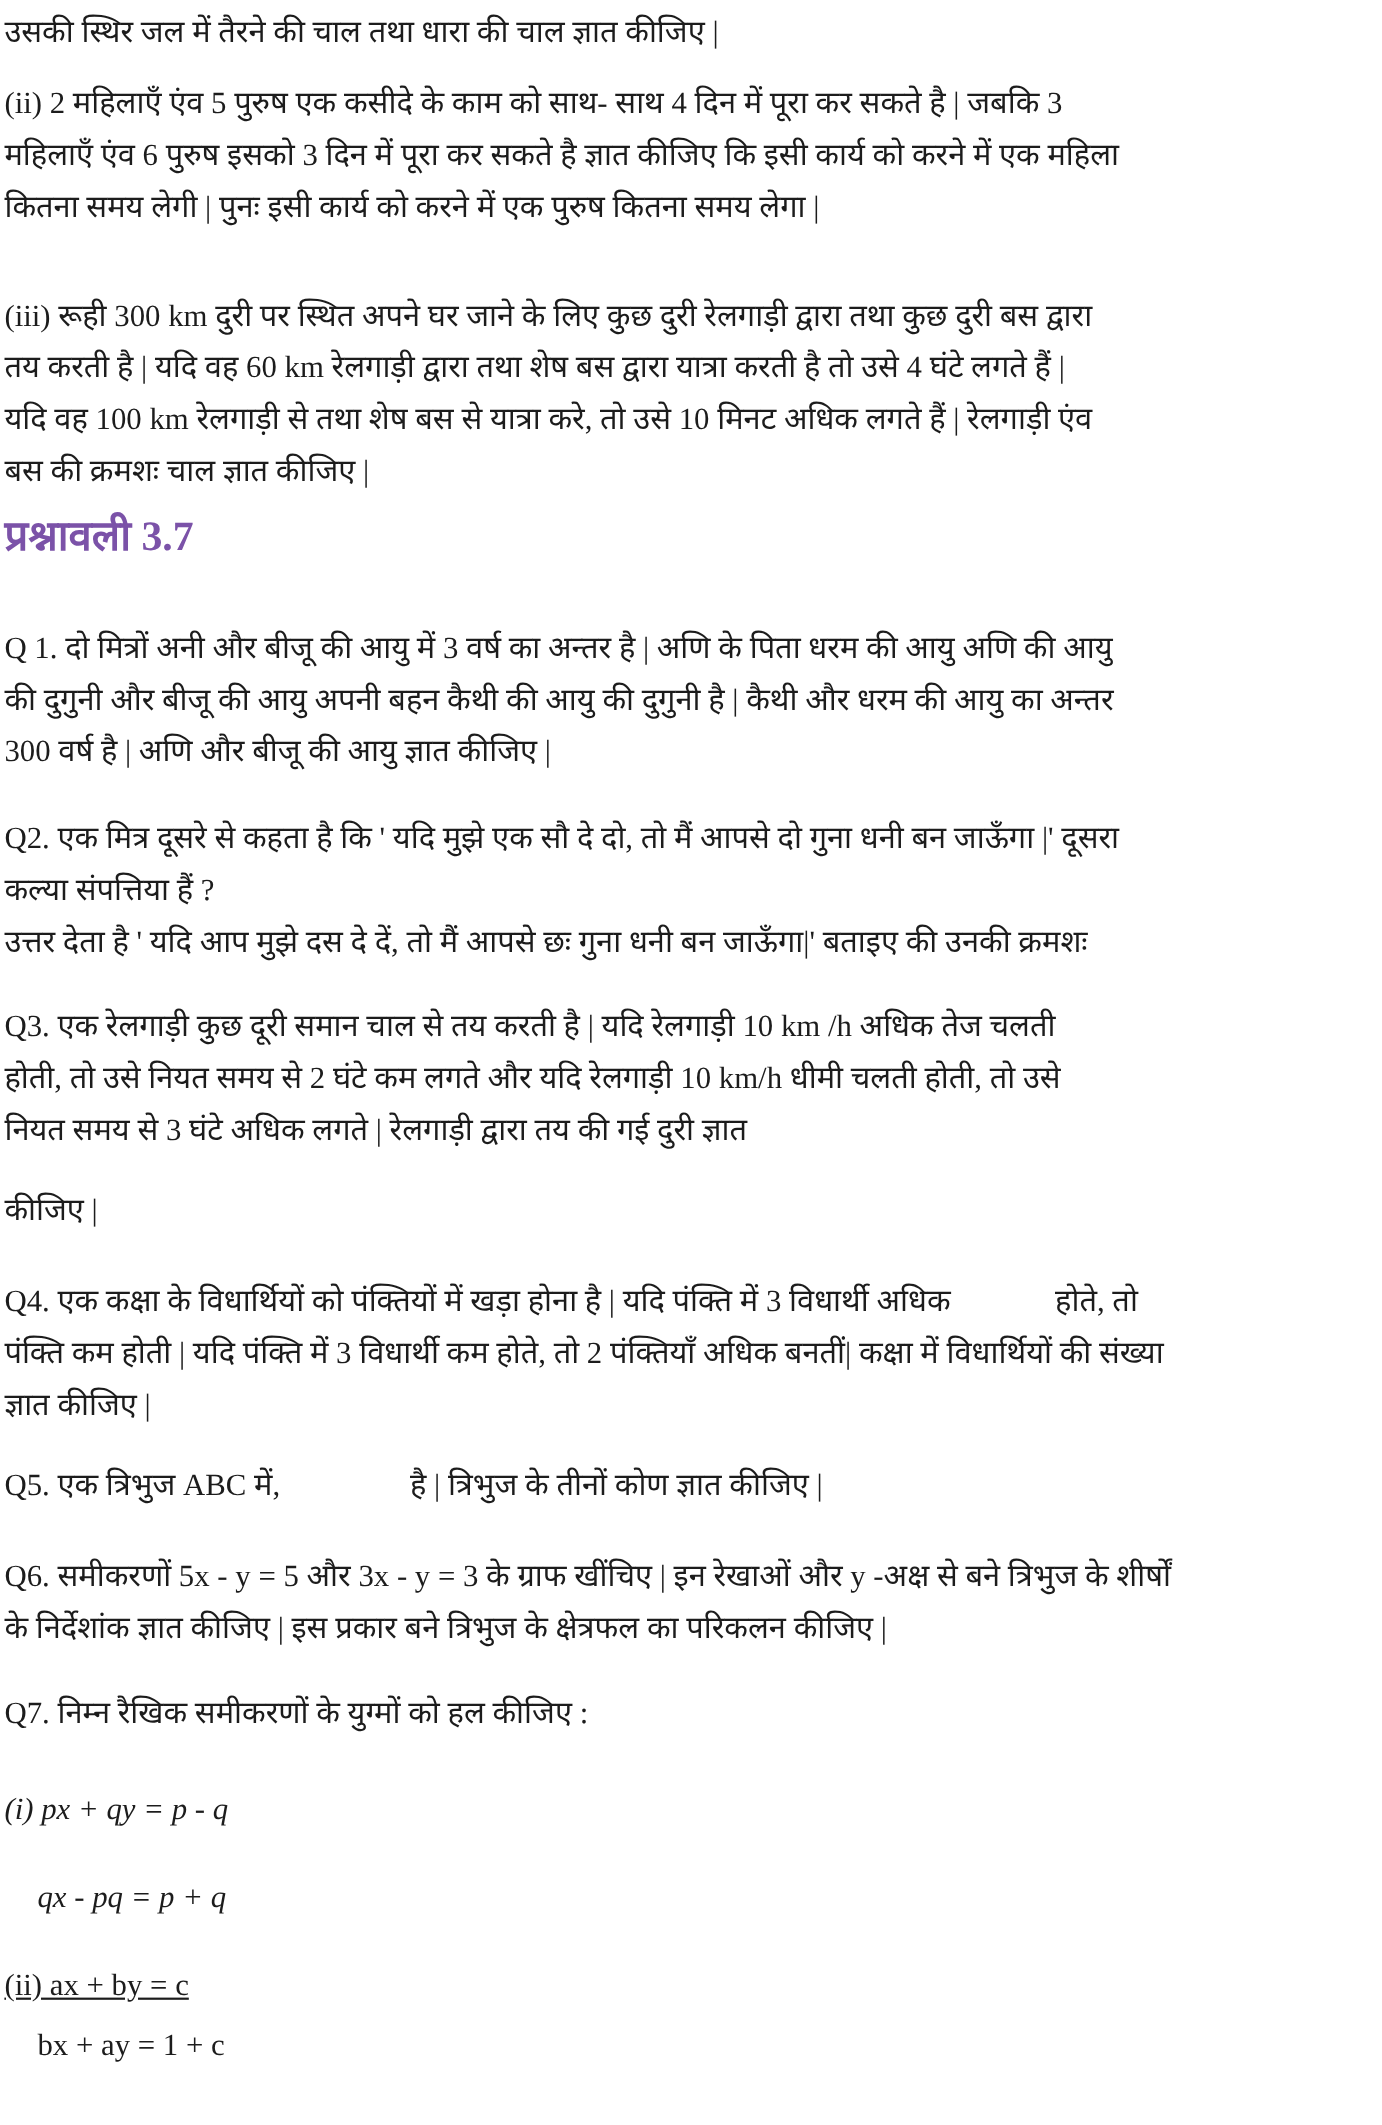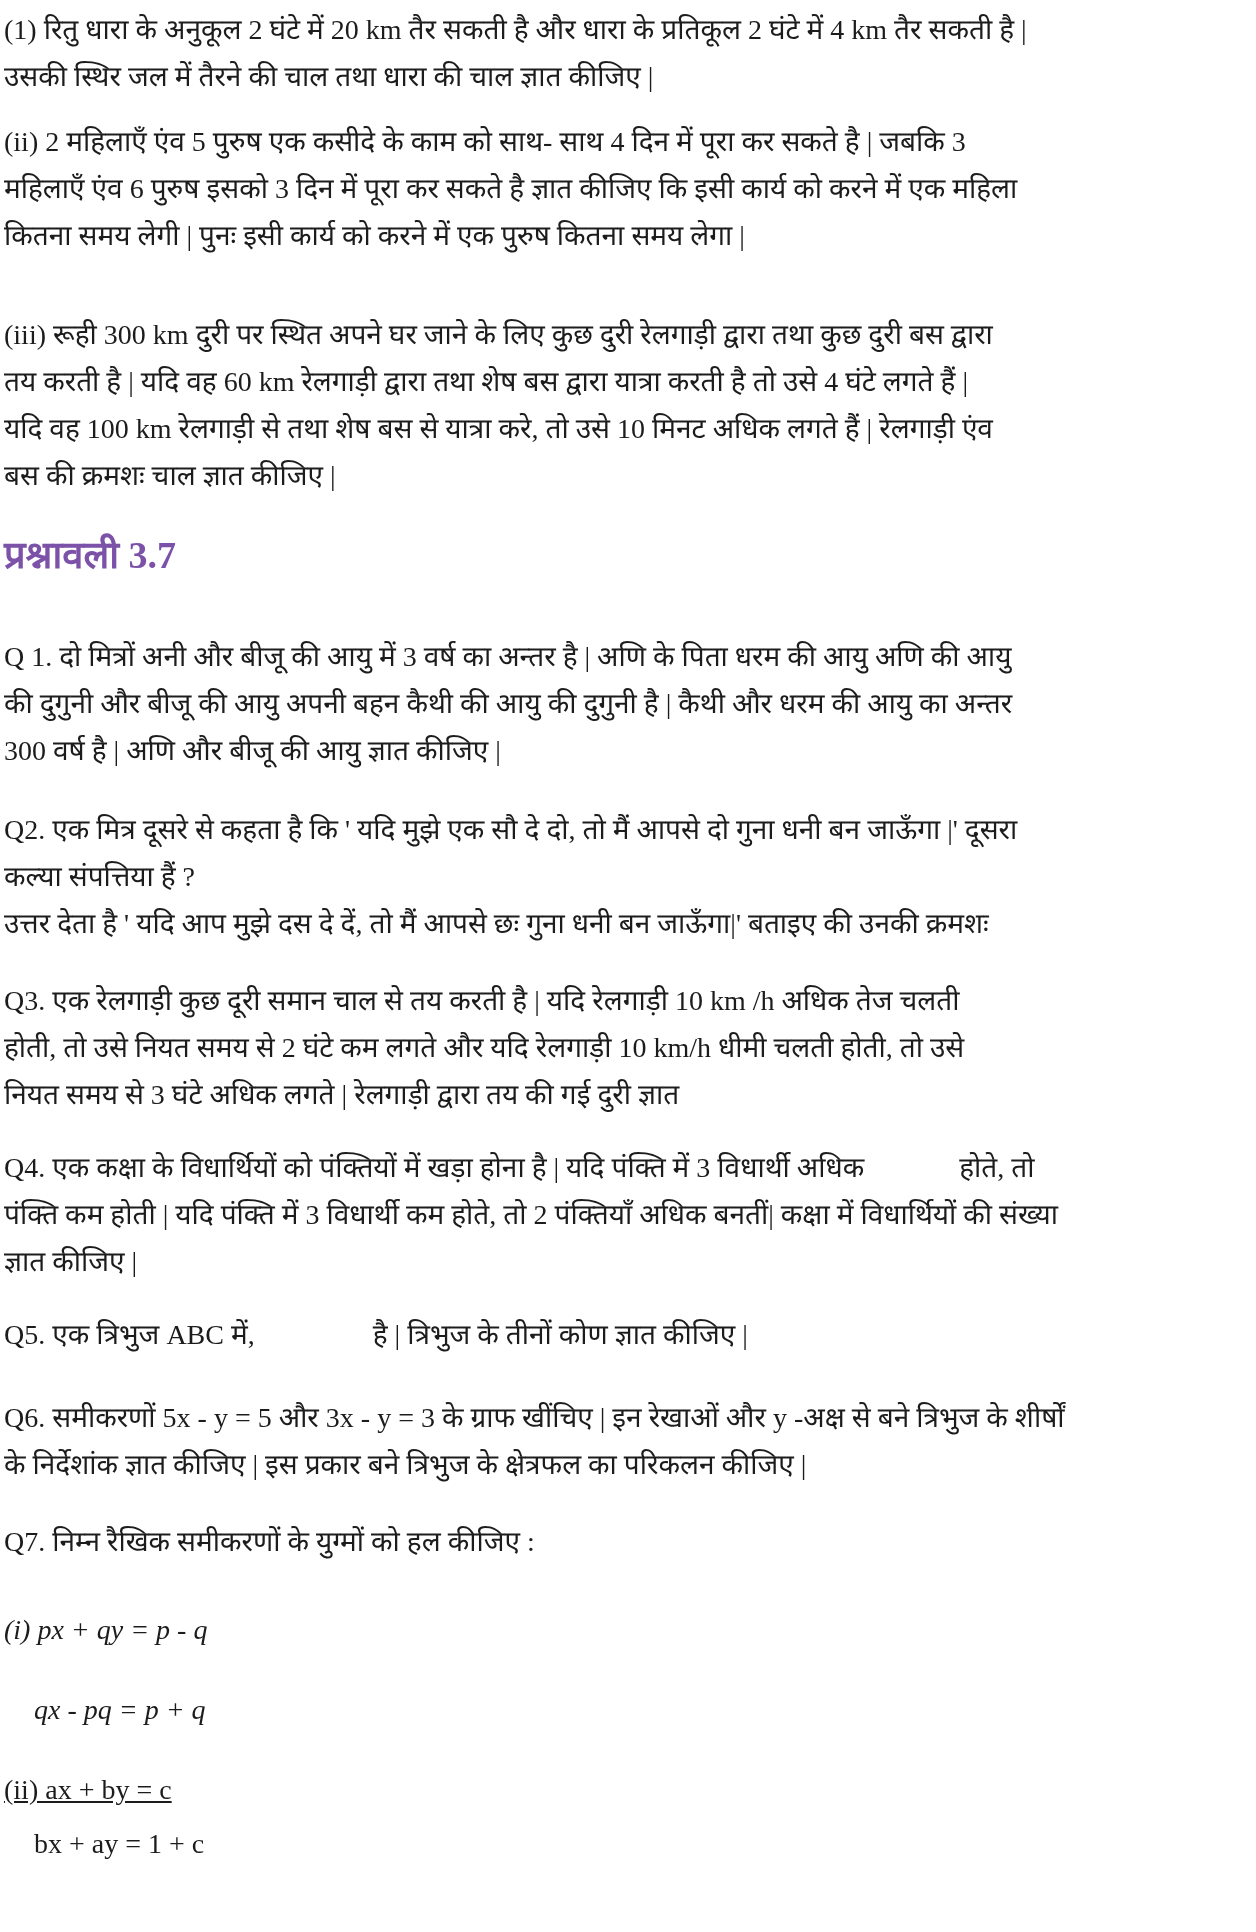--- a/index.html
+++ b/index.html
@@ -38,36 +38,35 @@
     color: #7b52a8;
     white-space: nowrap;
   }
   .gap-q4 { display: inline-block; width: 95px; }
   .gap-q5 { display: inline-block; width: 118px; }
   .eq-indent { padding-left: 30px; }
   
   .mb18 { margin-bottom: 18px; }
   .mb23 { margin-bottom: 7px; text-decoration: underline; }
   .mb26 { margin-bottom: 26px; margin-top: 22px; }
-  .mb28 { margin-bottom: 32px; }
+  .mb28 { margin-bottom: 12px; }
   .mb30 { margin-bottom: 30px; }
   .mb32 { margin-bottom: 32px; }
   .mb33 { margin-bottom: 33px; font-style: italic; }
   .mb36 { margin-bottom: 36px; }
   .mb41 { margin-bottom: 41px; }
   .mb52 { margin-bottom: 52px; }
   .mb54 { margin-bottom: 54px; }
 </style>
 </head>
 <body>
 
 <div class="page">
 
   <p class="para mb18">
-    <span class="ln">(1) रितु धारा के अनुकूल 2 घंटे में 20 km तैर सकती है और धारा के प्रतिकूल 2 घंटे में 4 km तैर सकती है |</span>
     <span class="ln">उसकी स्थिर जल में तैरने की चाल तथा धारा की चाल ज्ञात कीजिए |</span>
   </p>
 
   <p class="para mb52">
     <span class="ln">(ii) 2 महिलाएँ एंव 5 पुरुष एक कसीदे के काम को साथ- साथ 4 दिन में पूरा कर सकते है | जबकि 3</span>
     <span class="ln">महिलाएँ एंव 6 पुरुष इसको 3 दिन में पूरा कर सकते है ज्ञात  कीजिए कि इसी कार्य को करने में एक महिला</span>
     <span class="ln">कितना समय लेगी | पुनः इसी कार्य को करने में एक पुरुष कितना समय लेगा |</span>
   </p>
 
   <p class="para mb28">
@@ -90,20 +89,23 @@
     <span class="ln">कल्या संपत्तिया हैं ?</span>
     <span class="ln">उत्तर देता है ' यदि आप मुझे दस दे दें, तो मैं आपसे छः गुना धनी बन जाऊँगा|' बताइए की उनकी क्रमशः</span>
   </p>
 
   <p class="para mb26">
     <span class="ln">Q3. एक रेलगाड़ी कुछ दूरी समान चाल से तय करती है | यदि रेलगाड़ी 10 km /h अधिक तेज  चलती</span>
     <span class="ln">होती, तो उसे नियत समय से 2 घंटे कम लगते और यदि रेलगाड़ी 10 km/h धीमी चलती होती, तो उसे</span>
     <span class="ln">नियत समय से 3 घंटे अधिक लगते | रेलगाड़ी द्वारा तय की गई दुरी ज्ञात</span>
   </p>
 
+  <p class="para mb36">
+    <span class="ln">कीजिए |</span>
+  </p>
 
   <p class="para mb26">
     <span class="ln"><span>Q4. एक कक्षा के विधार्थियों को पंक्तियों में खड़ा होना है | यदि पंक्ति में 3 विधार्थी अधिक</span><span class="gap-q4"></span><span>होते, तो</span></span>
     <span class="ln">पंक्ति कम होती | यदि पंक्ति में 3 विधार्थी कम होते, तो 2 पंक्तियाँ अधिक बनतीं| कक्षा में विधार्थियों की संख्या</span>
     <span class="ln">ज्ञात कीजिए |</span>
   </p>
 
   <p class="para mb36">
     <span class="ln"><span>Q5. एक त्रिभुज ABC में,</span><span class="gap-q5"></span><span>है | त्रिभुज के तीनों कोण ज्ञात कीजिए |</span></span>
   </p>

